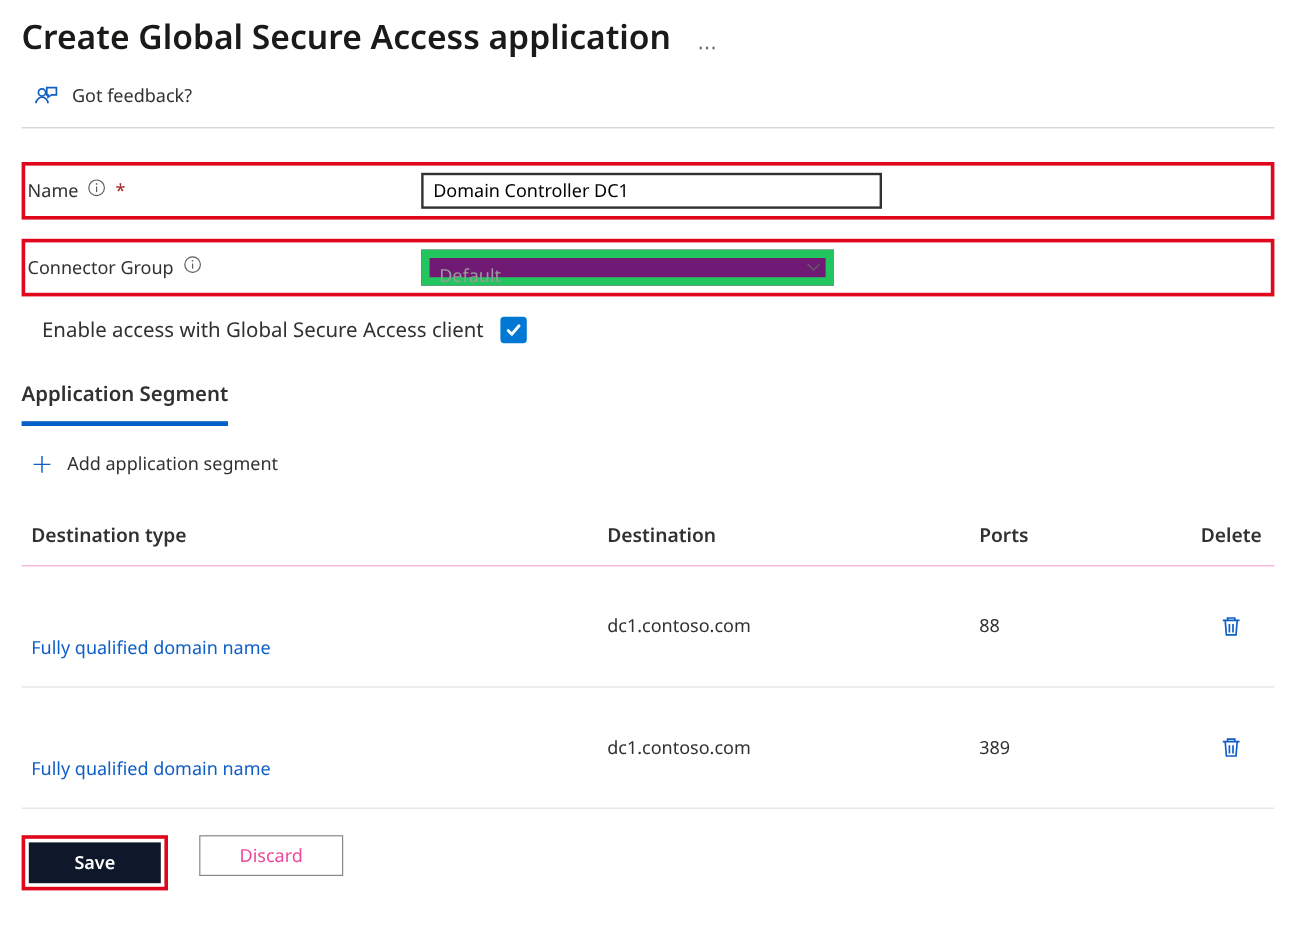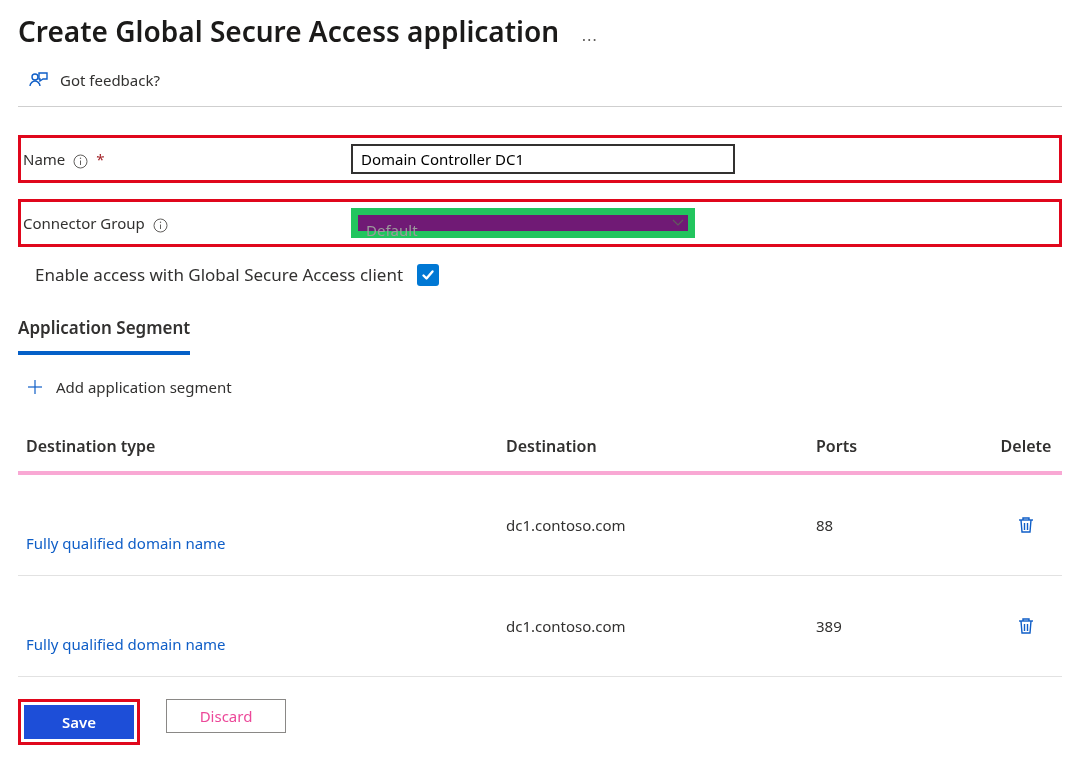--- a/index.html
+++ b/index.html
@@ -5,47 +5,47 @@
     * { box-sizing: border-box; margin: 0; padding: 0; }
     body { font-family: "Segoe UI", system-ui, -apple-system, sans-serif; font-size: 14px; color: #323130; background: #fff; width: 1080px; padding: 12px 18px 20px 18px; }
     .header-row { display: flex; align-items: flex-end; margin-bottom: 14px; }
     .page-title { font-size: 28px; font-weight: 600; color: #1b1a19; }
     .ellipsis { margin-left: 22px; letter-spacing: 2px; color: #605e5c; font-size: 16px; }
     .feedback-bar { display: flex; align-items: flex-start; gap: 10px; padding: 6px 0 16px 10px; border-bottom: 1px solid #cfcfcf; margin-bottom: 28px; }
     .feedback-bar span { font-size: 15px; color: #323130; }
 
     .highlighted-row { border: 3px solid #e0071c; padding: 6px 0; margin-bottom: 16px; display: flex; align-items: center; }
     .form-row { display: flex; align-items: center; }
-    .form-label { width: 330px; display: flex; align-items: flex-end; gap: 8px; font-size: 15px; padding-left: 2px; }
+    .form-label { width: 330px; display: flex; align-items: flex-start; gap: 8px; font-size: 15px; padding-left: 2px; }
     .required-star { color: #a4262c; }
     .text-input { width: 384px; height: 30px; border: 2px solid #323130; padding: 2px 8px; font-size: 15px; font-family: inherit; }
     .select-wrap { position: relative; width: 344px; }
     .select-input { width: 344px; height: 30px; border: 7px solid #22c55e; background: #701a75; padding: 2px 8px; font-size: 15px; color: #9b9b9b; line-height: 26px; }
     .chevron { position: absolute; right: 10px; top: 7px; }
 
     .enable-row { display: flex; align-items: center; gap: 14px; margin: 16px 0 30px 17px; font-size: 17px; }
     .checkbox { width: 22px; height: 22px; background: #0078d4; border-radius: 3px; display: flex; align-items: center; justify-content: center; }
 
     .segment-tab { display: inline-block; font-size: 17px; font-weight: 600; padding-bottom: 12px; border-bottom: 4px solid #0560c8; margin-bottom: 22px; }
     .add-row { display: flex; align-items: center; gap: 12px; font-size: 15px; color: #323130; margin-left: 8px; margin-bottom: 28px; cursor: pointer; }
 
     .table { width: 100%; }
-    .thead { display: flex; padding: 10px 0 14px 8px; border-bottom: 4px solid #f9a8d4; font-weight: 600; font-size: 16px; }
+    .thead { display: flex; padding: 10px 0 14px 8px; border-bottom: 1px solid #f9a8d4; font-weight: 600; font-size: 16px; }
     .trow { display: flex; align-items: center; padding: 22px 0 22px 8px; border-bottom: 1px solid #e2e2e2; font-size: 15px; }
     .col-type { width: 480px; }
     .col-dest { width: 310px; }
     .col-ports { width: 175px; }
     .col-delete { width: 70px; text-align: center; }
     .link-text { color: #0f5ec7; cursor: pointer; margin-top: 36px; }
     .delete-cell { display: flex; justify-content: center; }
 
     .footer { display: flex; gap: 26px; margin-top: 22px; }
     .btn { height: 34px; padding: 0 20px; font-size: 15px; font-family: inherit; cursor: pointer; display: flex; align-items: center; justify-content: center; }
     .btn-save-wrap { border: 3px solid #e0071c; padding: 3px; }
-    .btn-save { background: #1d4ed8; color: #fff; border: none; font-weight: 600; min-width: 110px; }
+    .btn-save { background: #0f172a; color: #fff; border: none; font-weight: 600; min-width: 110px; }
     .btn-discard { background: #fff; color: #ec4899; border: 1px solid #8a8886; min-width: 120px; }
 
     svg { display: block; }
   </style>
 </head>
 <body>
 
 <div class="header-row">
   <h1 class="page-title">Create Global Secure Access application</h1>
   <span class="ellipsis">⋯</span>

